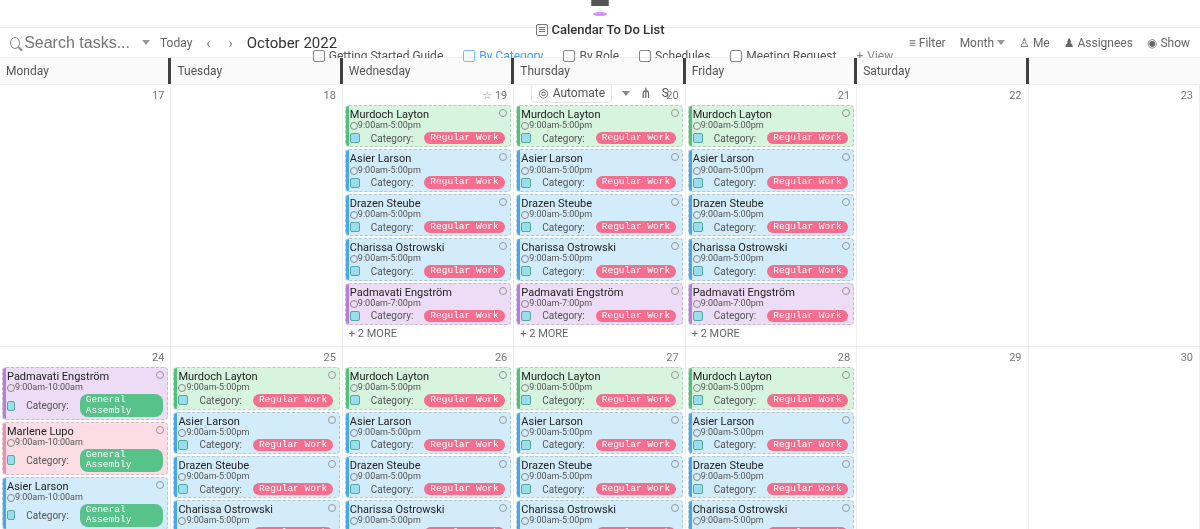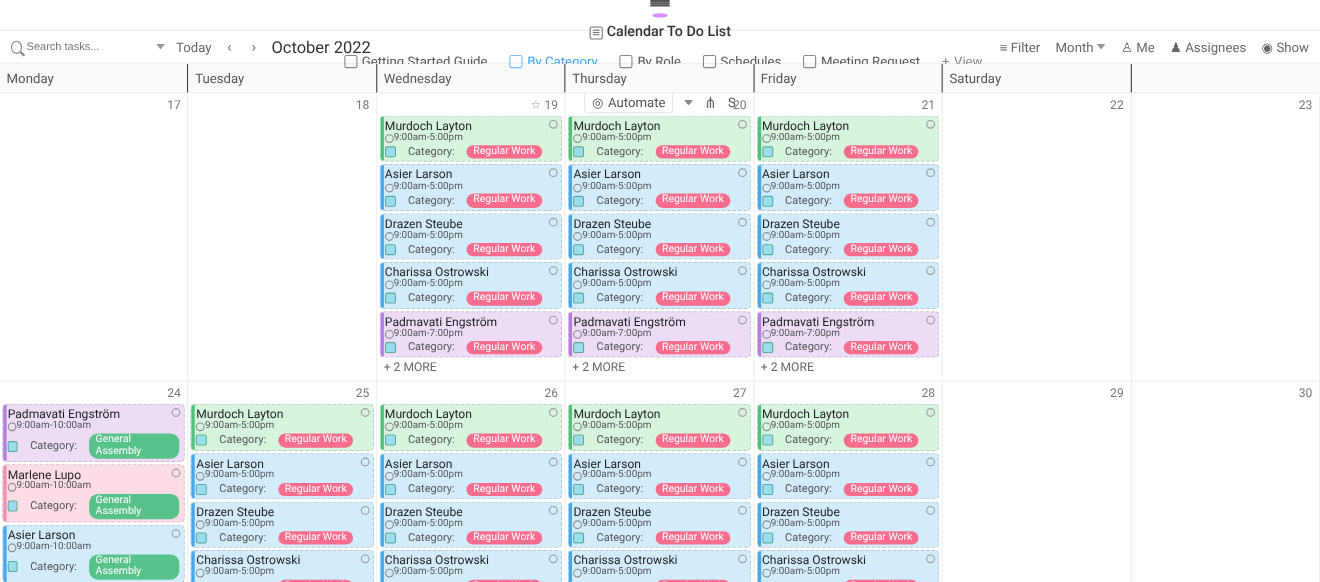--- a/index.html
+++ b/index.html
@@ -16,45 +16,45 @@
   .tab.active { color: #3ea2ff; border-bottom-color: #3ea2ff; }
   .tab .mini { width: 12px; height: 12px; border: 1px solid currentColor; border-radius: 2px; opacity: .7; }
   .tab.add { color:#888; }
   .spacer { flex: 1; }
   .right-group { display: flex; align-items: center; gap: 10px; color: #555; }
   .chev { display:inline-block; width:0;height:0;border-left:4px solid transparent;border-right:4px solid transparent;border-top:5px solid #888; }
   .lightbtn { display:flex; align-items:center; gap:4px; padding:2px 6px; border:1px solid #e4e4e4; border-radius:4px; cursor:pointer; }
 
   .subbar { height: 30px; display:flex; align-items:center; padding: 0 10px; gap:10px; border-bottom:1px solid #eee; color:#666; }
   .search-wrap { display:flex; align-items:center; gap:4px; width:140px; position:relative; }
-  .search-wrap input { border:none; outline:none; font-size:10px; width:100%; color:#888; }
+  .search-wrap input { border:none; outline:none; font-size:16px; width:100%; color:#888; }
   .magnifier { width:12px;height:12px;border:1.5px solid #888;border-radius:50%; position:relative; }
   .magnifier:after { content:""; position:absolute; width:5px; height:1.5px; background:#888; right:-4px; bottom:-2px; transform:rotate(45deg); }
   .down-caret { width:0;height:0;border-left:4px solid transparent;border-right:4px solid transparent;border-top:5px solid #999; }
   .nav-arrow { font-size:14px; color:#777; cursor:pointer; padding:0 4px; }
   .monthtitle { font-size:15px; color:#333; }
   .subright { display:flex; align-items:center; gap:14px; color:#666; }
   .subright .item { display:flex; align-items:center; gap:3px; cursor:pointer; }
 
   .cal { display:flex; flex-direction:column; flex:1; overflow:auto; }
   .dayhead { display:grid; grid-template-columns: repeat(7, 1fr); border-bottom:1px solid #eee; background:#fafafa; }
-  .dayhead div { padding:6px 6px; font-size:12px; color:#555; border-right:1px solid #404040; }
+  .dayhead div { padding:6px 6px; font-size:12px; color:#555; border-right:3px solid #404040; }
   .week { display:grid; grid-template-columns: repeat(7, 1fr); min-height:240px; }
   .cell { border-right:1px solid #eee; border-bottom:1px solid #eee; position:relative; padding:2px 2px 4px 2px; }
   .datenum { position:absolute; top:4px; right:6px; font-size:11px; color:#777; }
   .datenum.starred:before { content:"☆ "; color:#999; }
   .events { margin-top:18px; display:flex; flex-direction:column; gap:2px; }
   .ev { border-radius:4px; padding:3px 4px 2px 4px; position:relative; border:1px dashed rgba(0,0,0,.15); line-height:1.1; }
   .ev .name { font-size:11px; color:#222; }
   .ev .time { font-size:9px; color:#555; padding-left:8px; position:relative; }
   .ev .time:before { content:""; width:6px;height:6px;border:1px solid #888;border-radius:50%; position:absolute; left:0; top:1px; }
   .ev .catrow { display:flex; align-items:center; gap:11px; margin-top:1px; }
   .ev .caticon { width:10px;height:10px;border:1px solid #5a9; border-radius:2px; background:linear-gradient(#9de,#9de); }
   .ev .catlabel { font-size:10px; color:#555; }
-  .ev .pill { font-size:9.5px; padding:1px 6px; border-radius:8px; color:#fff; }
+  .ev .pill { font-size:9.5px; padding:1px 6px; border-radius:8px; color:#fff;font-family:Liberation Mono, monospace; }
   .ev .ring { position:absolute; top:3px; right:3px; width:8px;height:8px;border:1px solid #999;border-radius:50%; }
   .ev .markleft { position:absolute; left:0; top:0; bottom:0; width:3px; border-radius:3px 0 0 3px; }
   .ev.green  { background:#d7f4df; } .ev.green  .markleft{background:#4fc17a;}
   .ev.blue   { background:#d3ecfb; } .ev.blue   .markleft{background:#46a8ea;}
   .ev.purple { background:#ecdcf6; } .ev.purple .markleft{background:#b57de0;}
   .ev.pink   { background:#fcdde6; } .ev.pink   .markleft{background:#f08fae;}
   .pill.red    { background:#f76d8d; }
   .pill.green  { background:#57c28a; }
   .more { font-size:11px; color:#666; padding:2px 4px; cursor:pointer; }
   .shareicon { font-size:14px; color:#666; }

